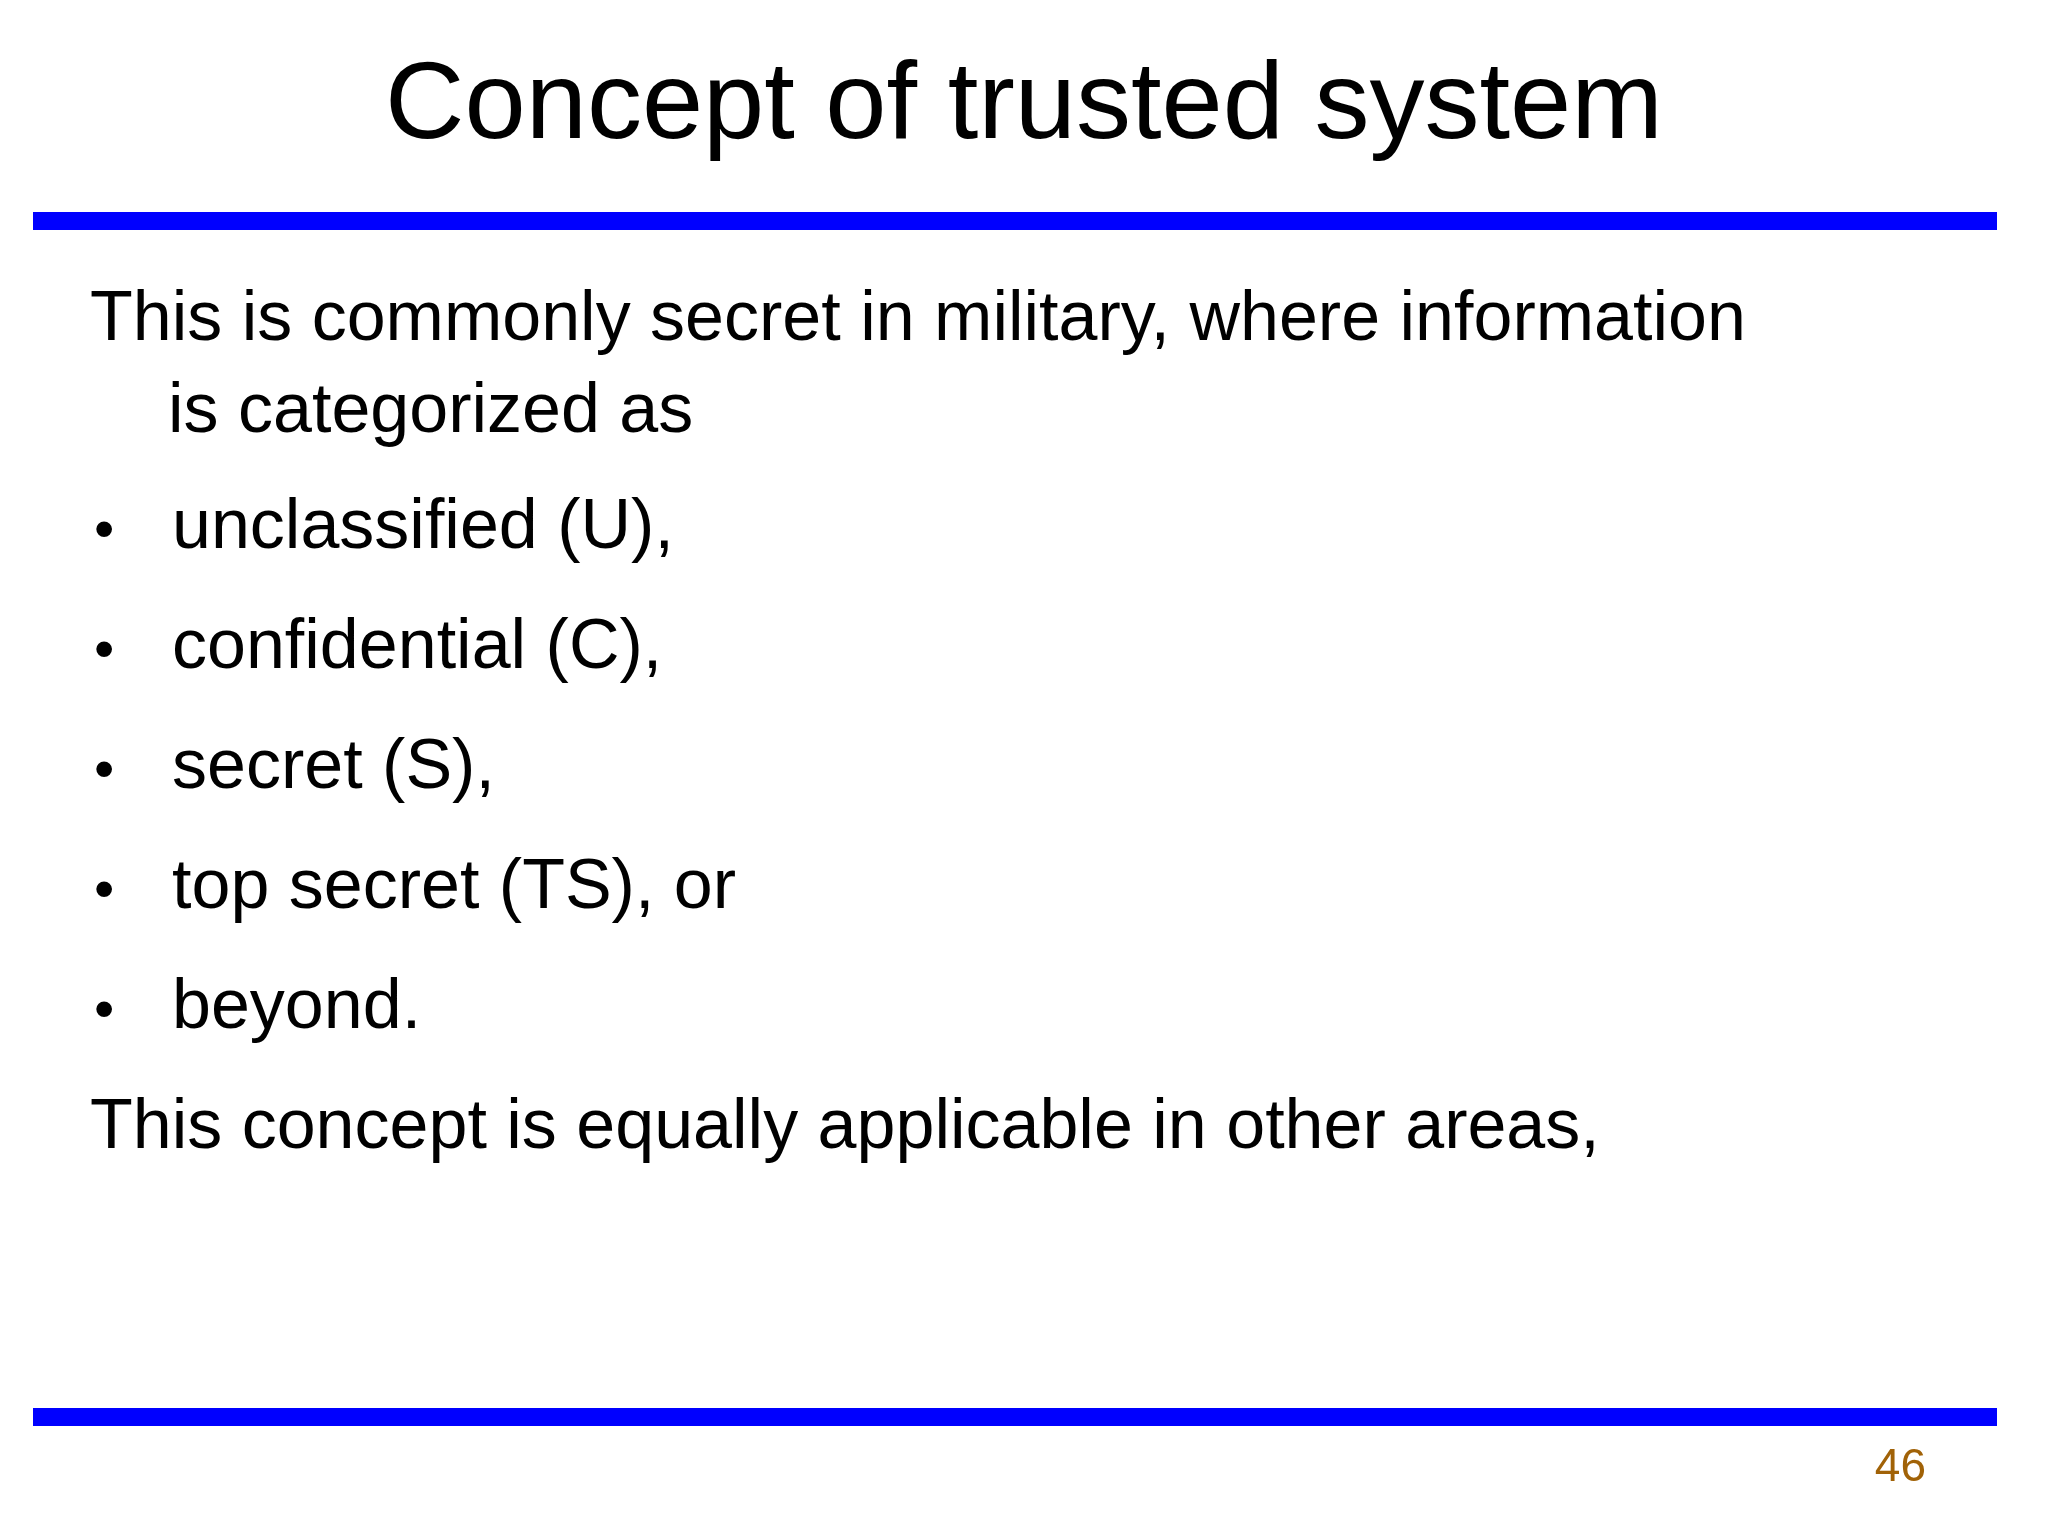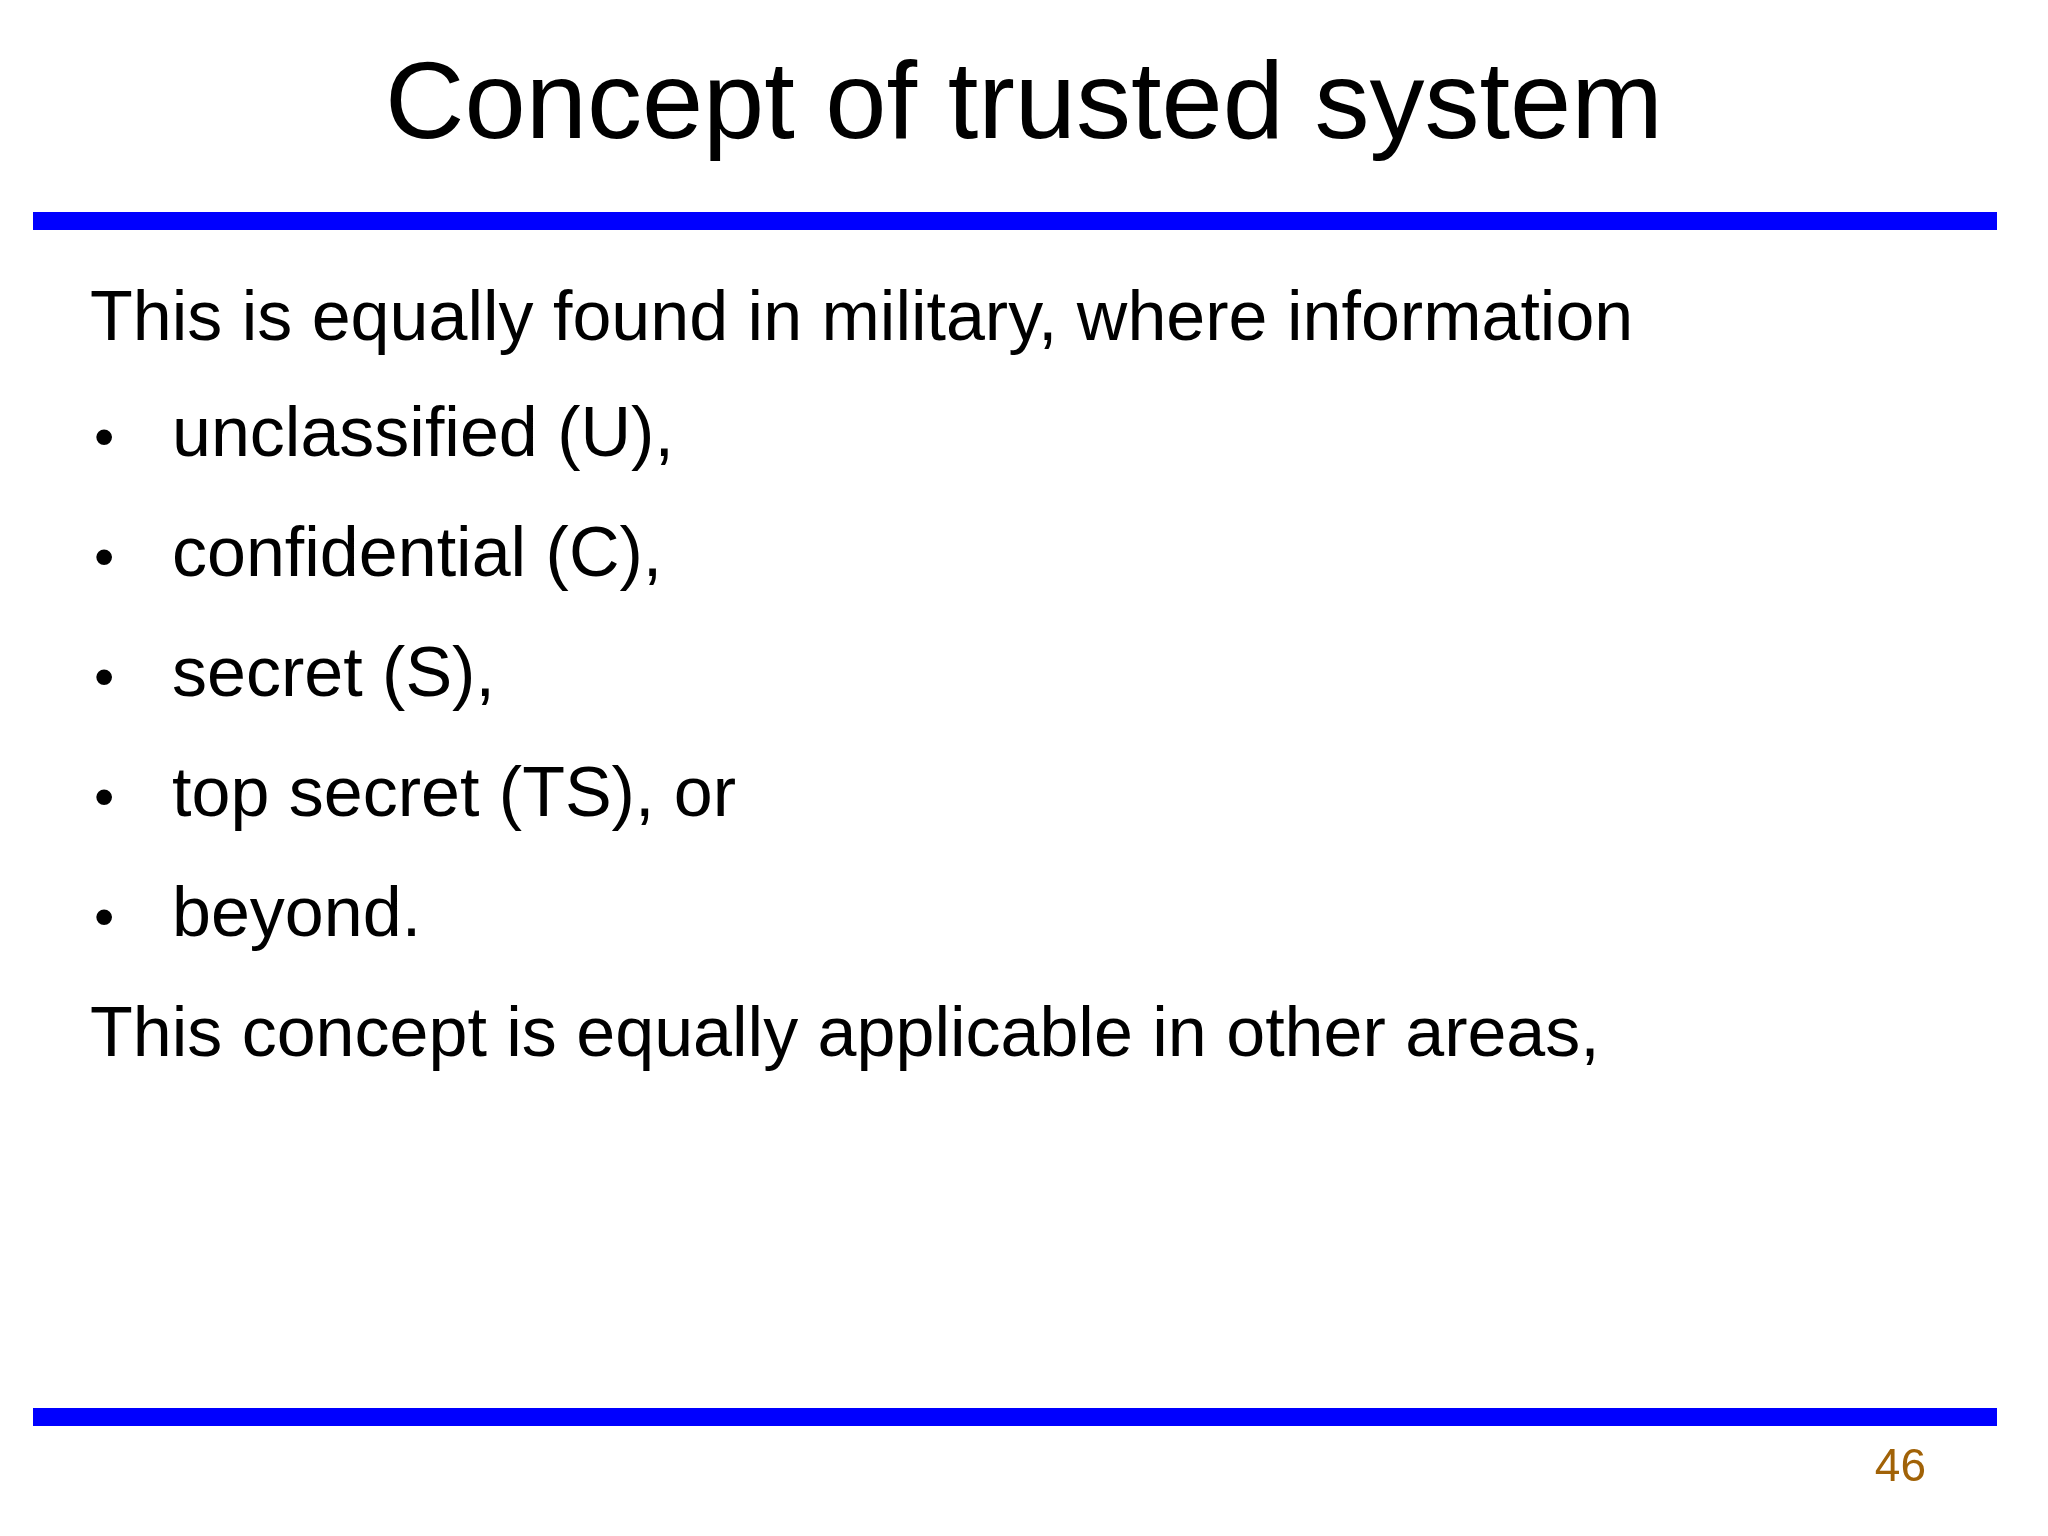--- a/index.html
+++ b/index.html
@@ -89,21 +89,22 @@
 
 <div class="slide">
 
   <h1 class="title">Concept of trusted system</h1>
 
   <div class="rule rule-top" style="background: rgb(0, 0, 255);"></div>
 
   <div class="content">
 
     <p class="para">
-      <span class="line">This is equally found in military, where information</span>
+      <span class="line">This is commonly secret in military, where information</span>
+      <span class="line cont">is categorized as</span>
     </p>
 
     <ul class="bullets">
       <li>
         <span class="marker">•</span><span>unclassified (U),</span>
       </li>
       <li>
         <span class="marker">•</span><span>confidential (C),</span>
       </li>
       <li>

